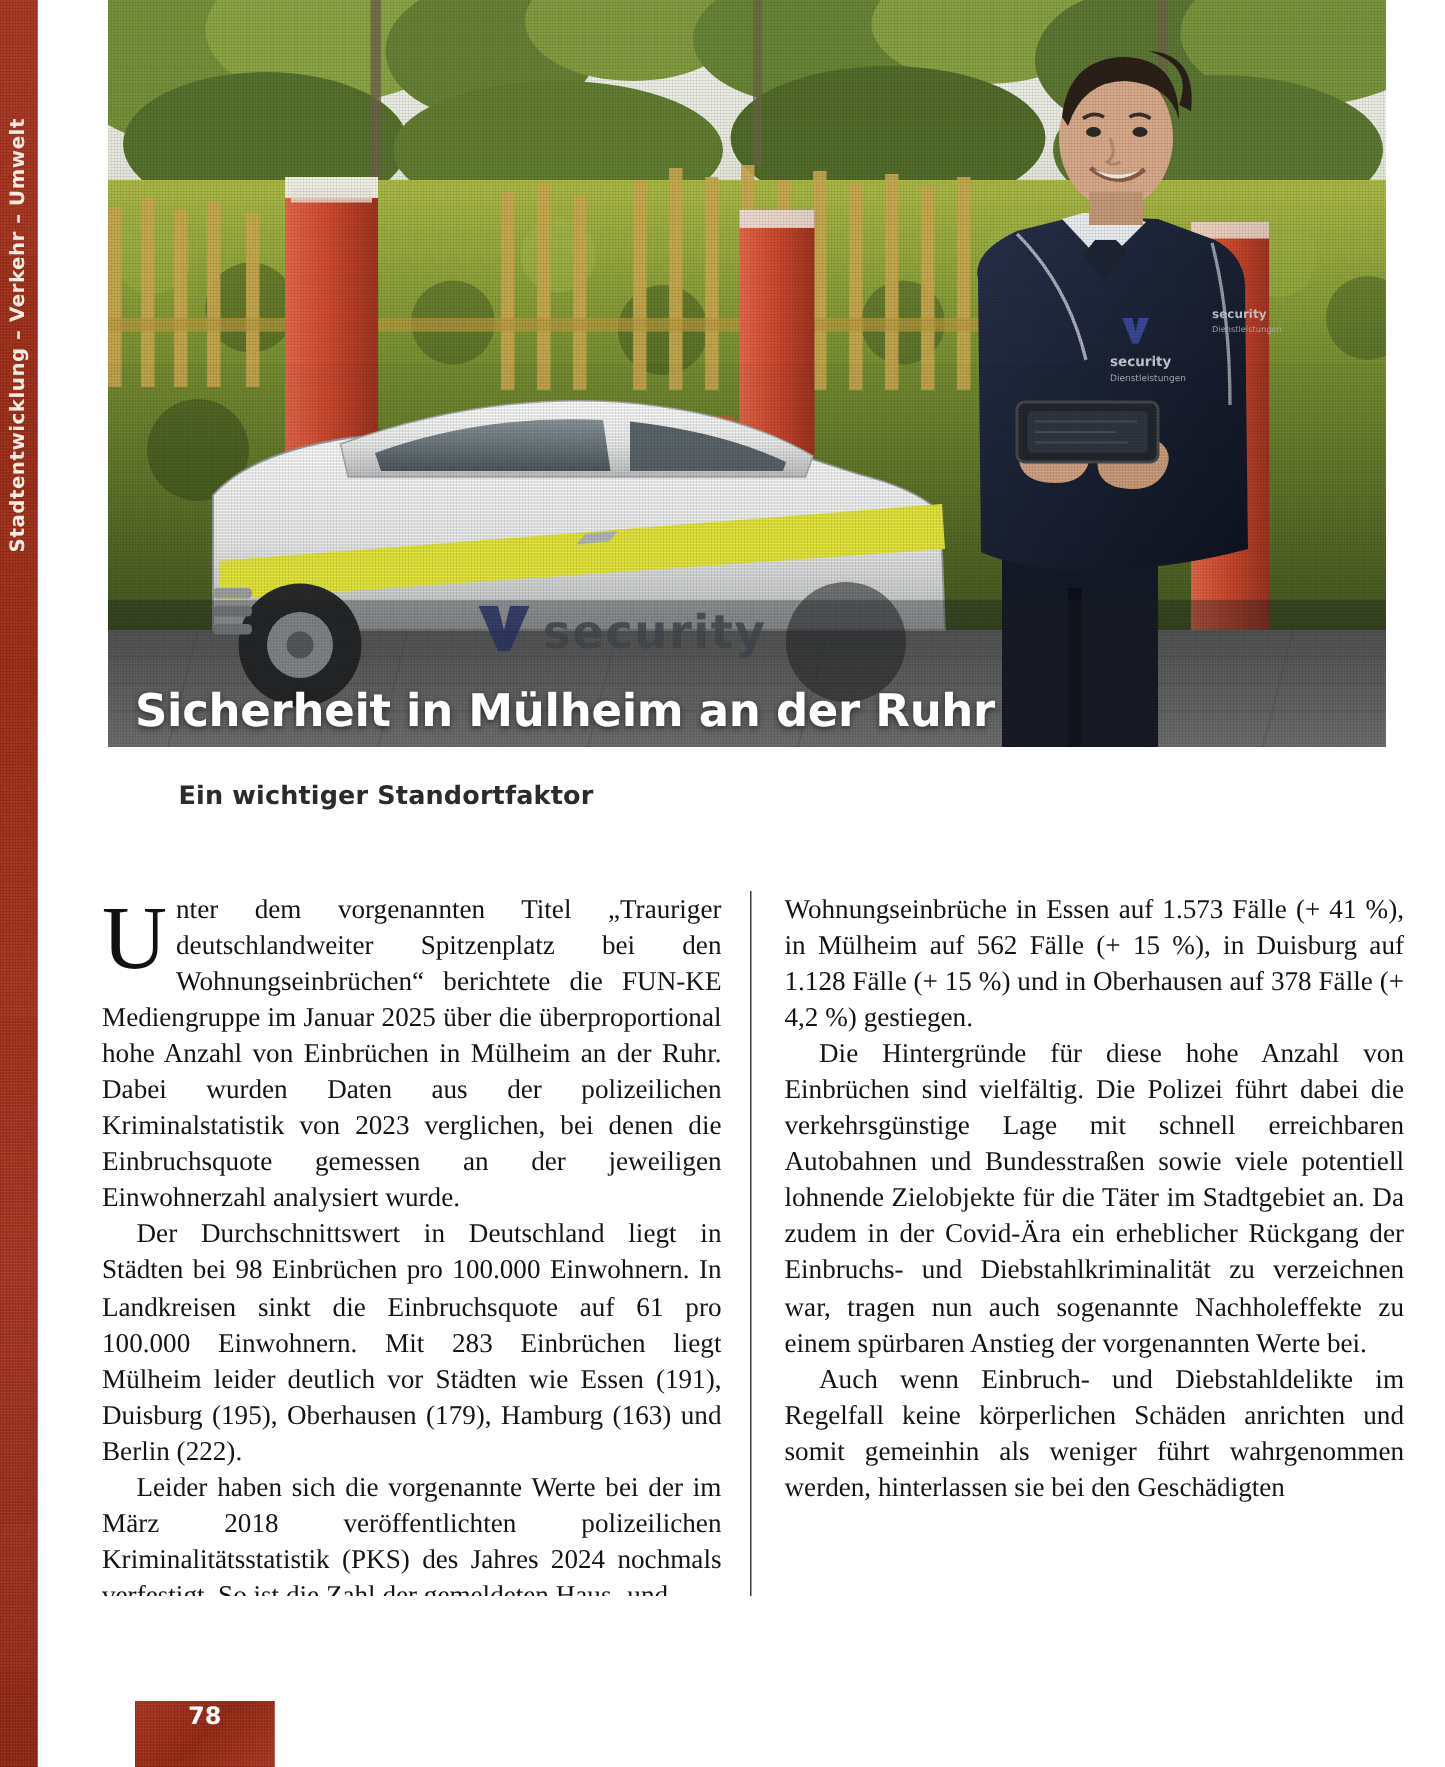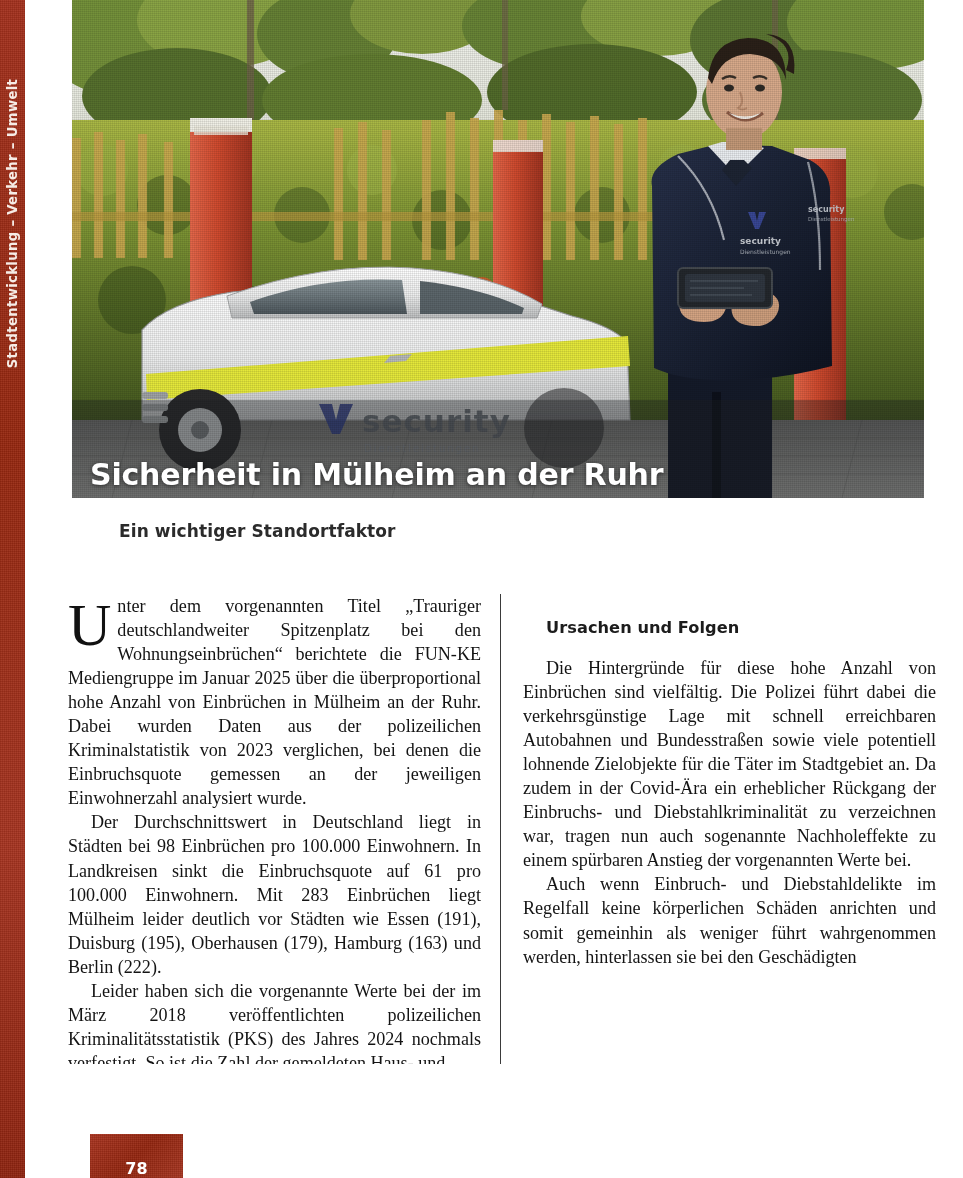--- a/index.html
+++ b/index.html
@@ -171,21 +171,21 @@
     left: 90px;
     top: 1134px;
     width: 93px;
     height: 44px;
     background: #9e2b18;
     background-image:
       repeating-linear-gradient(0deg, rgba(0,0,0,0.05) 0px, rgba(0,0,0,0.05) 1px, rgba(255,255,255,0.035) 1px, rgba(255,255,255,0.035) 2px),
       repeating-linear-gradient(90deg, rgba(0,0,0,0.05) 0px, rgba(0,0,0,0.05) 1px, rgba(255,255,255,0.03) 1px, rgba(255,255,255,0.03) 2px),
       linear-gradient(135deg, #a9341f 0%, #93250f 50%, #a63520 100%);
     display: flex;
-    align-items: flex-end;
+    align-items: flex-start;
     justify-content: center;
   }
   .page-num-box span {
     font-family: "DejaVu Sans", sans-serif;
     font-weight: bold;
     font-size: 16px;
     color: #ffffff;
   }
 </style>
 </head>
@@ -409,21 +409,21 @@
 
   <div class="divider"></div>
 
   <div class="col col-left">
     <p class="body first"><span class="dropcap">U</span><span>nter dem vorgenannten Titel „Trauriger deutschlandweiter Spitzenplatz bei den Wohnungseinbrüchen“ berichtete die FUN-KE Mediengruppe im Januar 2025 über die überproportional hohe Anzahl von Einbrüchen in Mülheim an der Ruhr. Dabei wurden Daten aus der polizeilichen Kriminalstatistik von 2023 verglichen, bei denen die Einbruchsquote gemessen an der jeweiligen Einwohnerzahl analysiert wurde.</span></p>
     <p class="body">Der Durchschnittswert in Deutschland liegt in Städten bei 98 Einbrüchen pro 100.000 Einwohnern. In Landkreisen sinkt die Einbruchsquote auf 61 pro 100.000 Einwohnern. Mit 283 Einbrüchen liegt Mülheim leider deutlich vor Städten wie Essen (191), Duisburg (195), Oberhausen (179), Hamburg (163) und Berlin (222).</p>
     <p class="body">Leider haben sich die vorgenannte Werte bei der im März 2018 veröffentlichten polizeilichen Kriminalitätsstatistik (PKS) des Jahres 2024 nochmals verfestigt. So ist die Zahl der gemeldeten Haus- und</p>
   </div>
 
   <div class="col col-right">
-    <h3 class="subhead">Ursachen und Folgen</h3>
+    <p class="body first">Wohnungseinbrüche in Essen auf 1.573 Fälle (+ 41 %), in Mülheim auf 562 Fälle (+ 15 %), in Duisburg auf 1.128 Fälle (+ 15 %) und in Oberhausen auf 378 Fälle (+ 4,2 %) gestiegen.</p>
     <p class="body">Die Hintergründe für diese hohe Anzahl von Einbrüchen sind vielfältig. Die Polizei führt dabei die verkehrsgünstige Lage mit schnell erreichbaren Autobahnen und Bundesstraßen sowie viele potentiell lohnende Zielobjekte für die Täter im Stadtgebiet an. Da zudem in der Covid-Ära ein erheblicher Rückgang der Einbruchs- und Diebstahlkriminalität zu verzeichnen war, tragen nun auch sogenannte Nachholeffekte zu einem spürbaren Anstieg der vorgenannten Werte bei.</p>
     <p class="body">Auch wenn Einbruch- und Diebstahldelikte im Regelfall keine körperlichen Schäden anrichten und somit gemeinhin als weniger führt wahrgenommen werden, hinterlassen sie bei den Geschädigten</p>
   </div>
 </div>
 
 <div class="page-num-box">
   <span>78</span>
 </div>
 
 </body></html>

